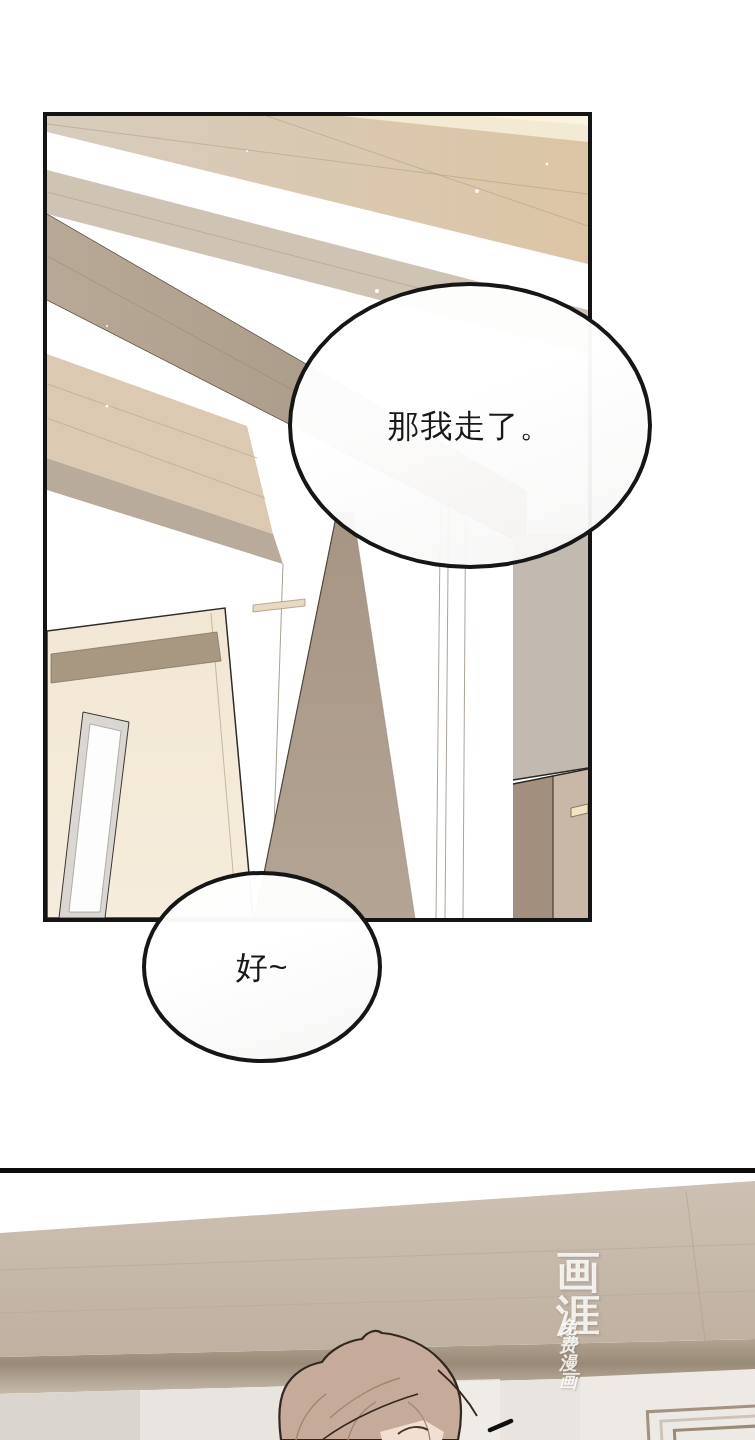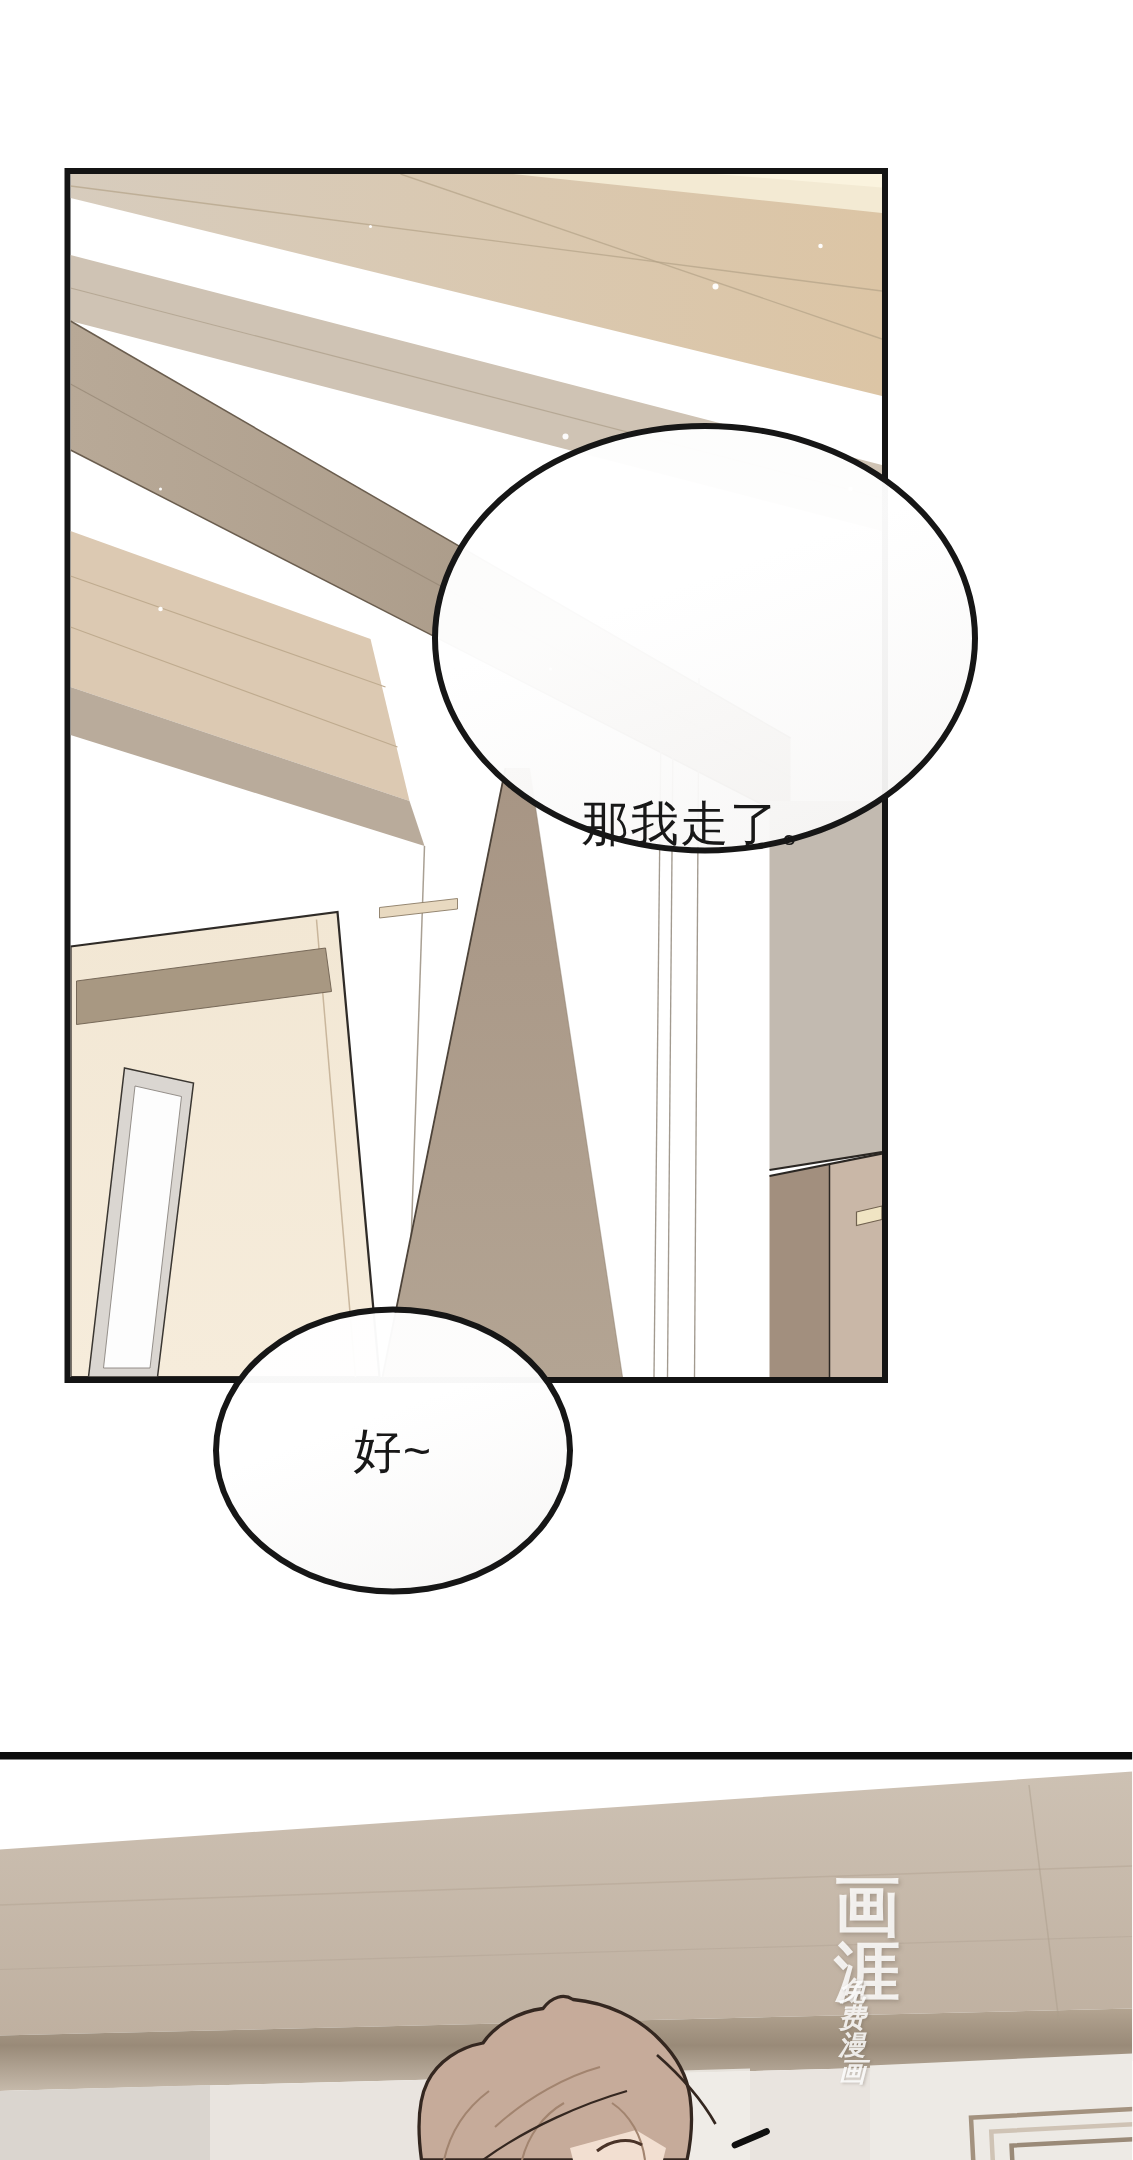--- a/index.html
+++ b/index.html
@@ -13,21 +13,21 @@
     border:4px solid #141414;background:#ffffff;box-sizing:border-box;z-index:1;
   }
   #panel1 svg{position:absolute;left:0;top:0;width:541px;height:802px;display:block;}
   
   .bubble{
     position:absolute;border:4px solid #161616;border-radius:50%;
     background:linear-gradient(160deg, rgba(255,255,255,0.97) 40%, rgba(246,245,244,0.95) 100%);
     display:flex;align-items:center;justify-content:center;
     z-index:3;box-sizing:border-box;
   }
-  #bubble1{left:288px;top:282px;width:364px;height:287px;align-items:flex-end;}
+  #bubble1{left:288px;top:282px;width:364px;height:287px;}
   #bubble2{left:142px;top:871px;width:240px;height:192px;}
   .bubble-text{
     color:#181818;font-size:32px;font-weight:500;letter-spacing:1px;
     white-space:nowrap;line-height:1;
   }
   
   #panel2{
     position:absolute;left:0;top:1168px;width:755px;height:272px;
     border-top:5px solid #0d0d0d;background:#ffffff;box-sizing:border-box;z-index:1;
   }

